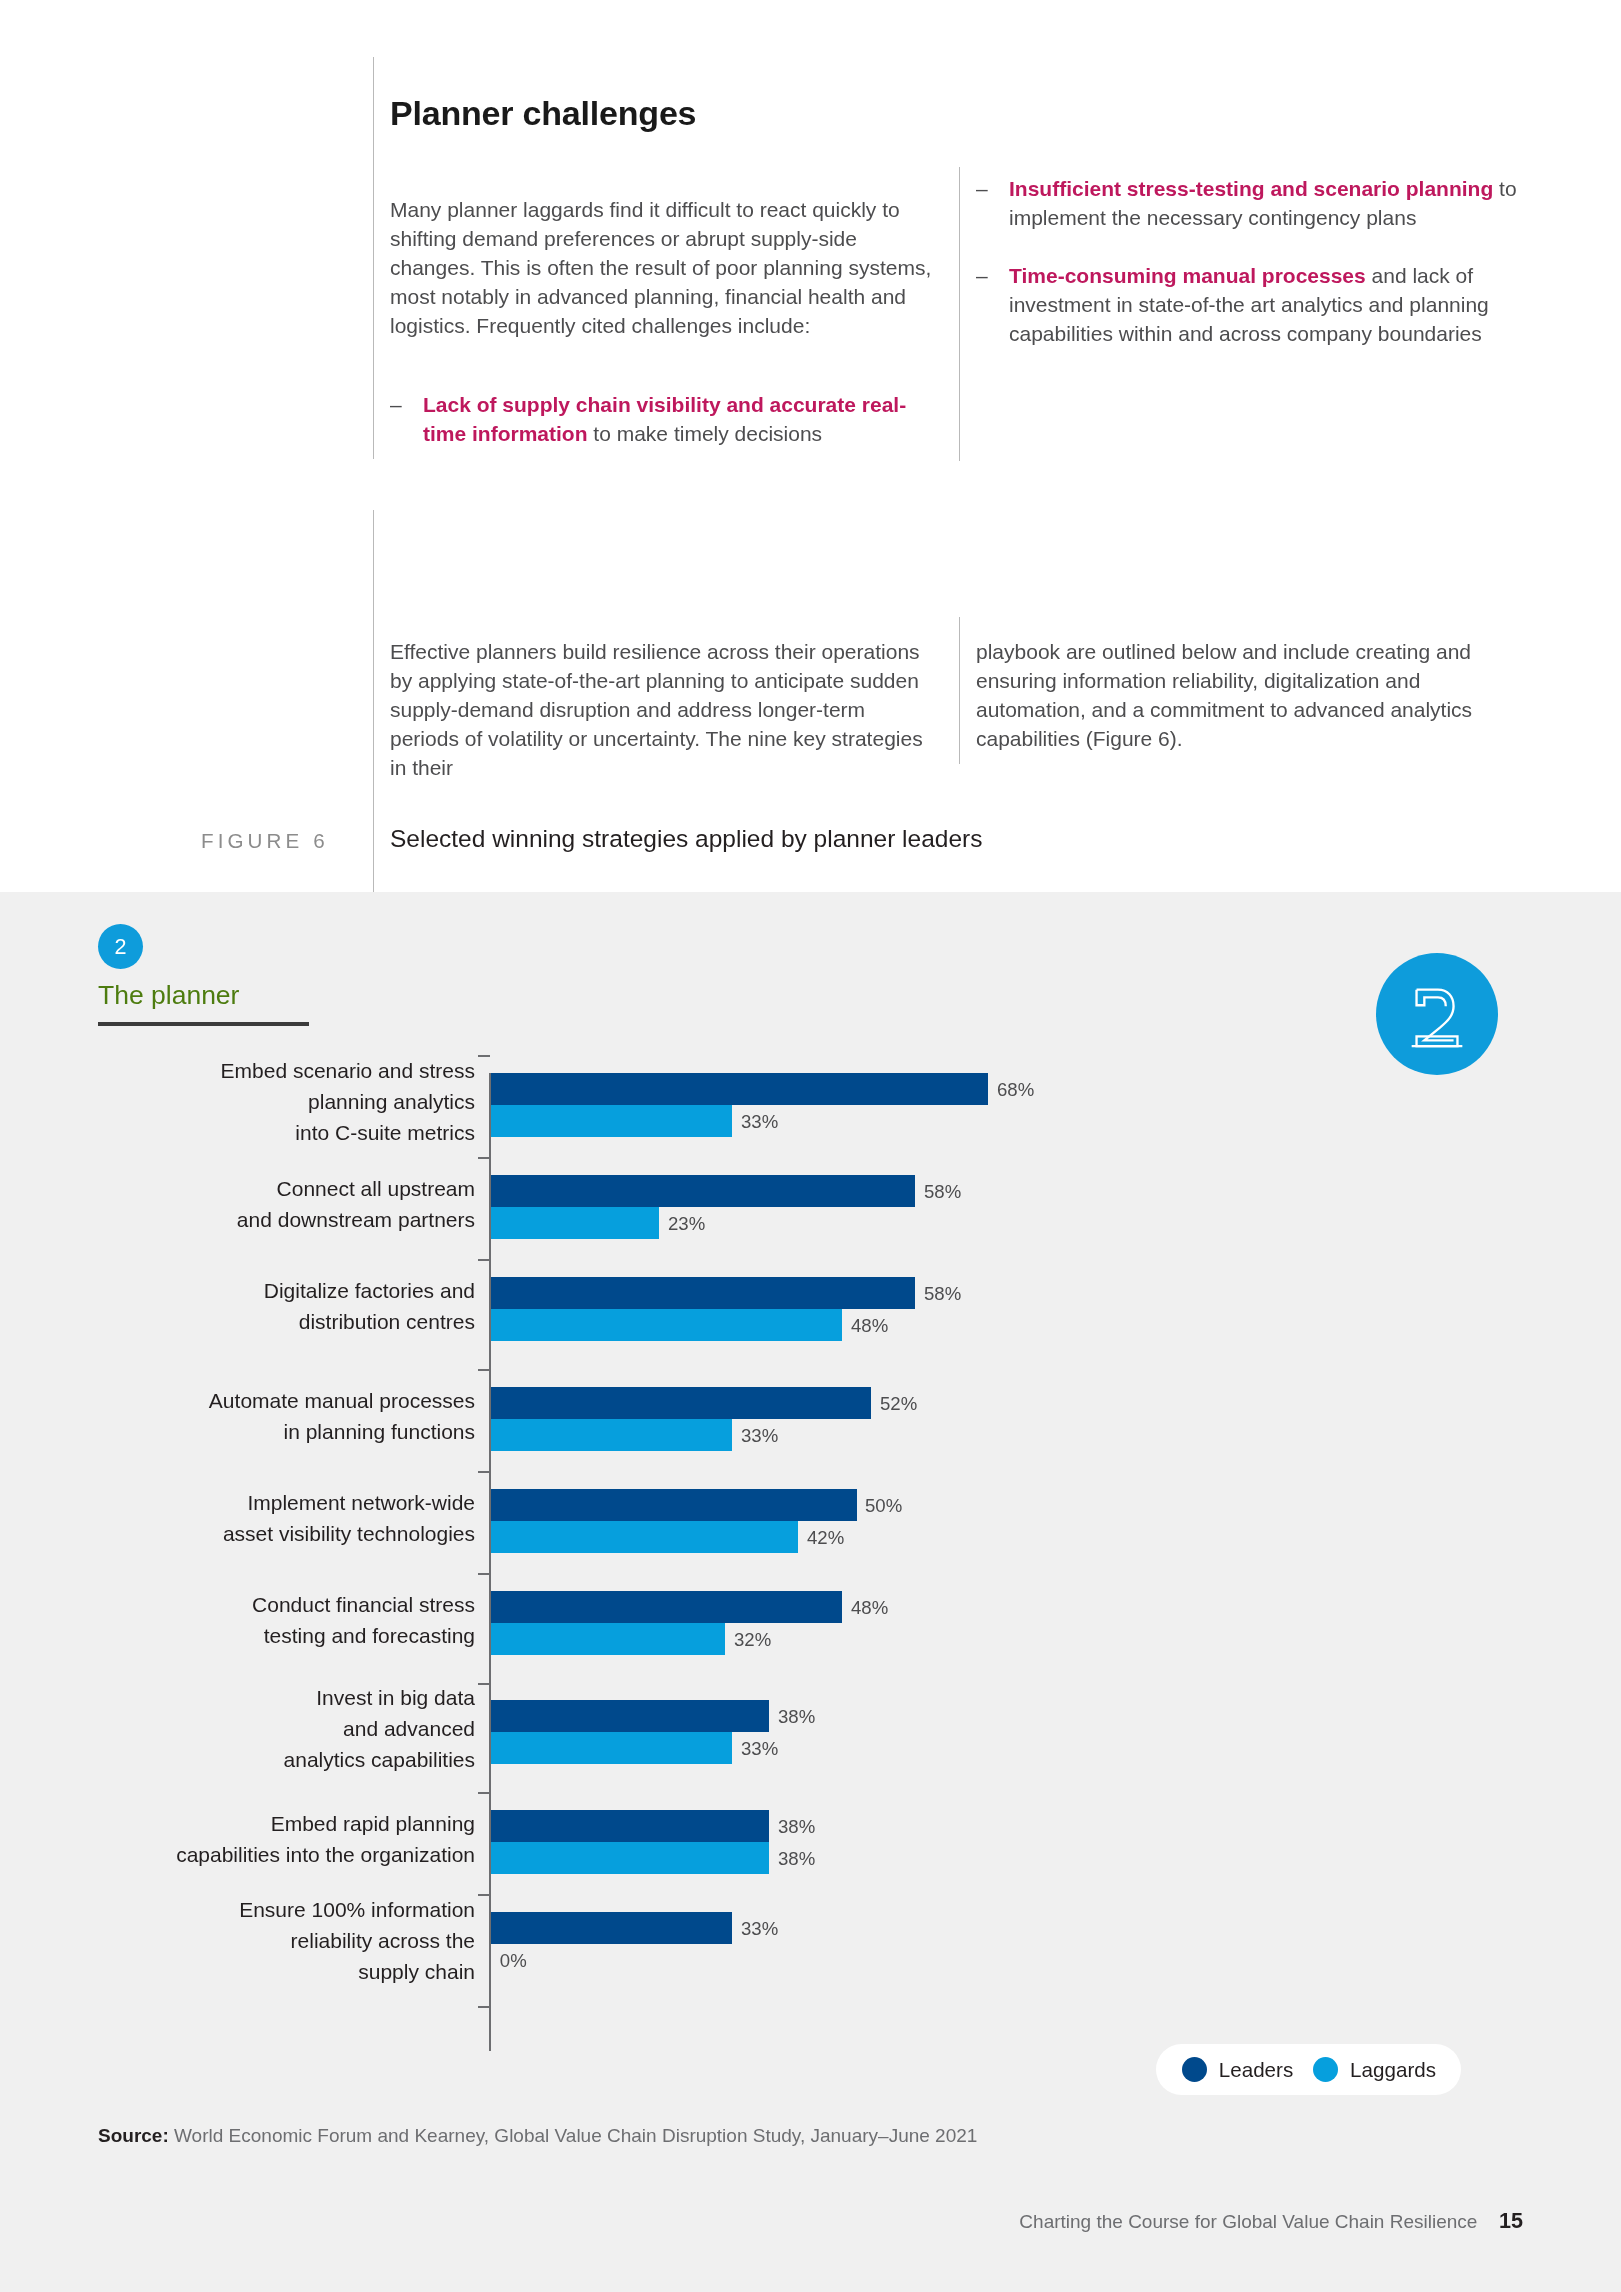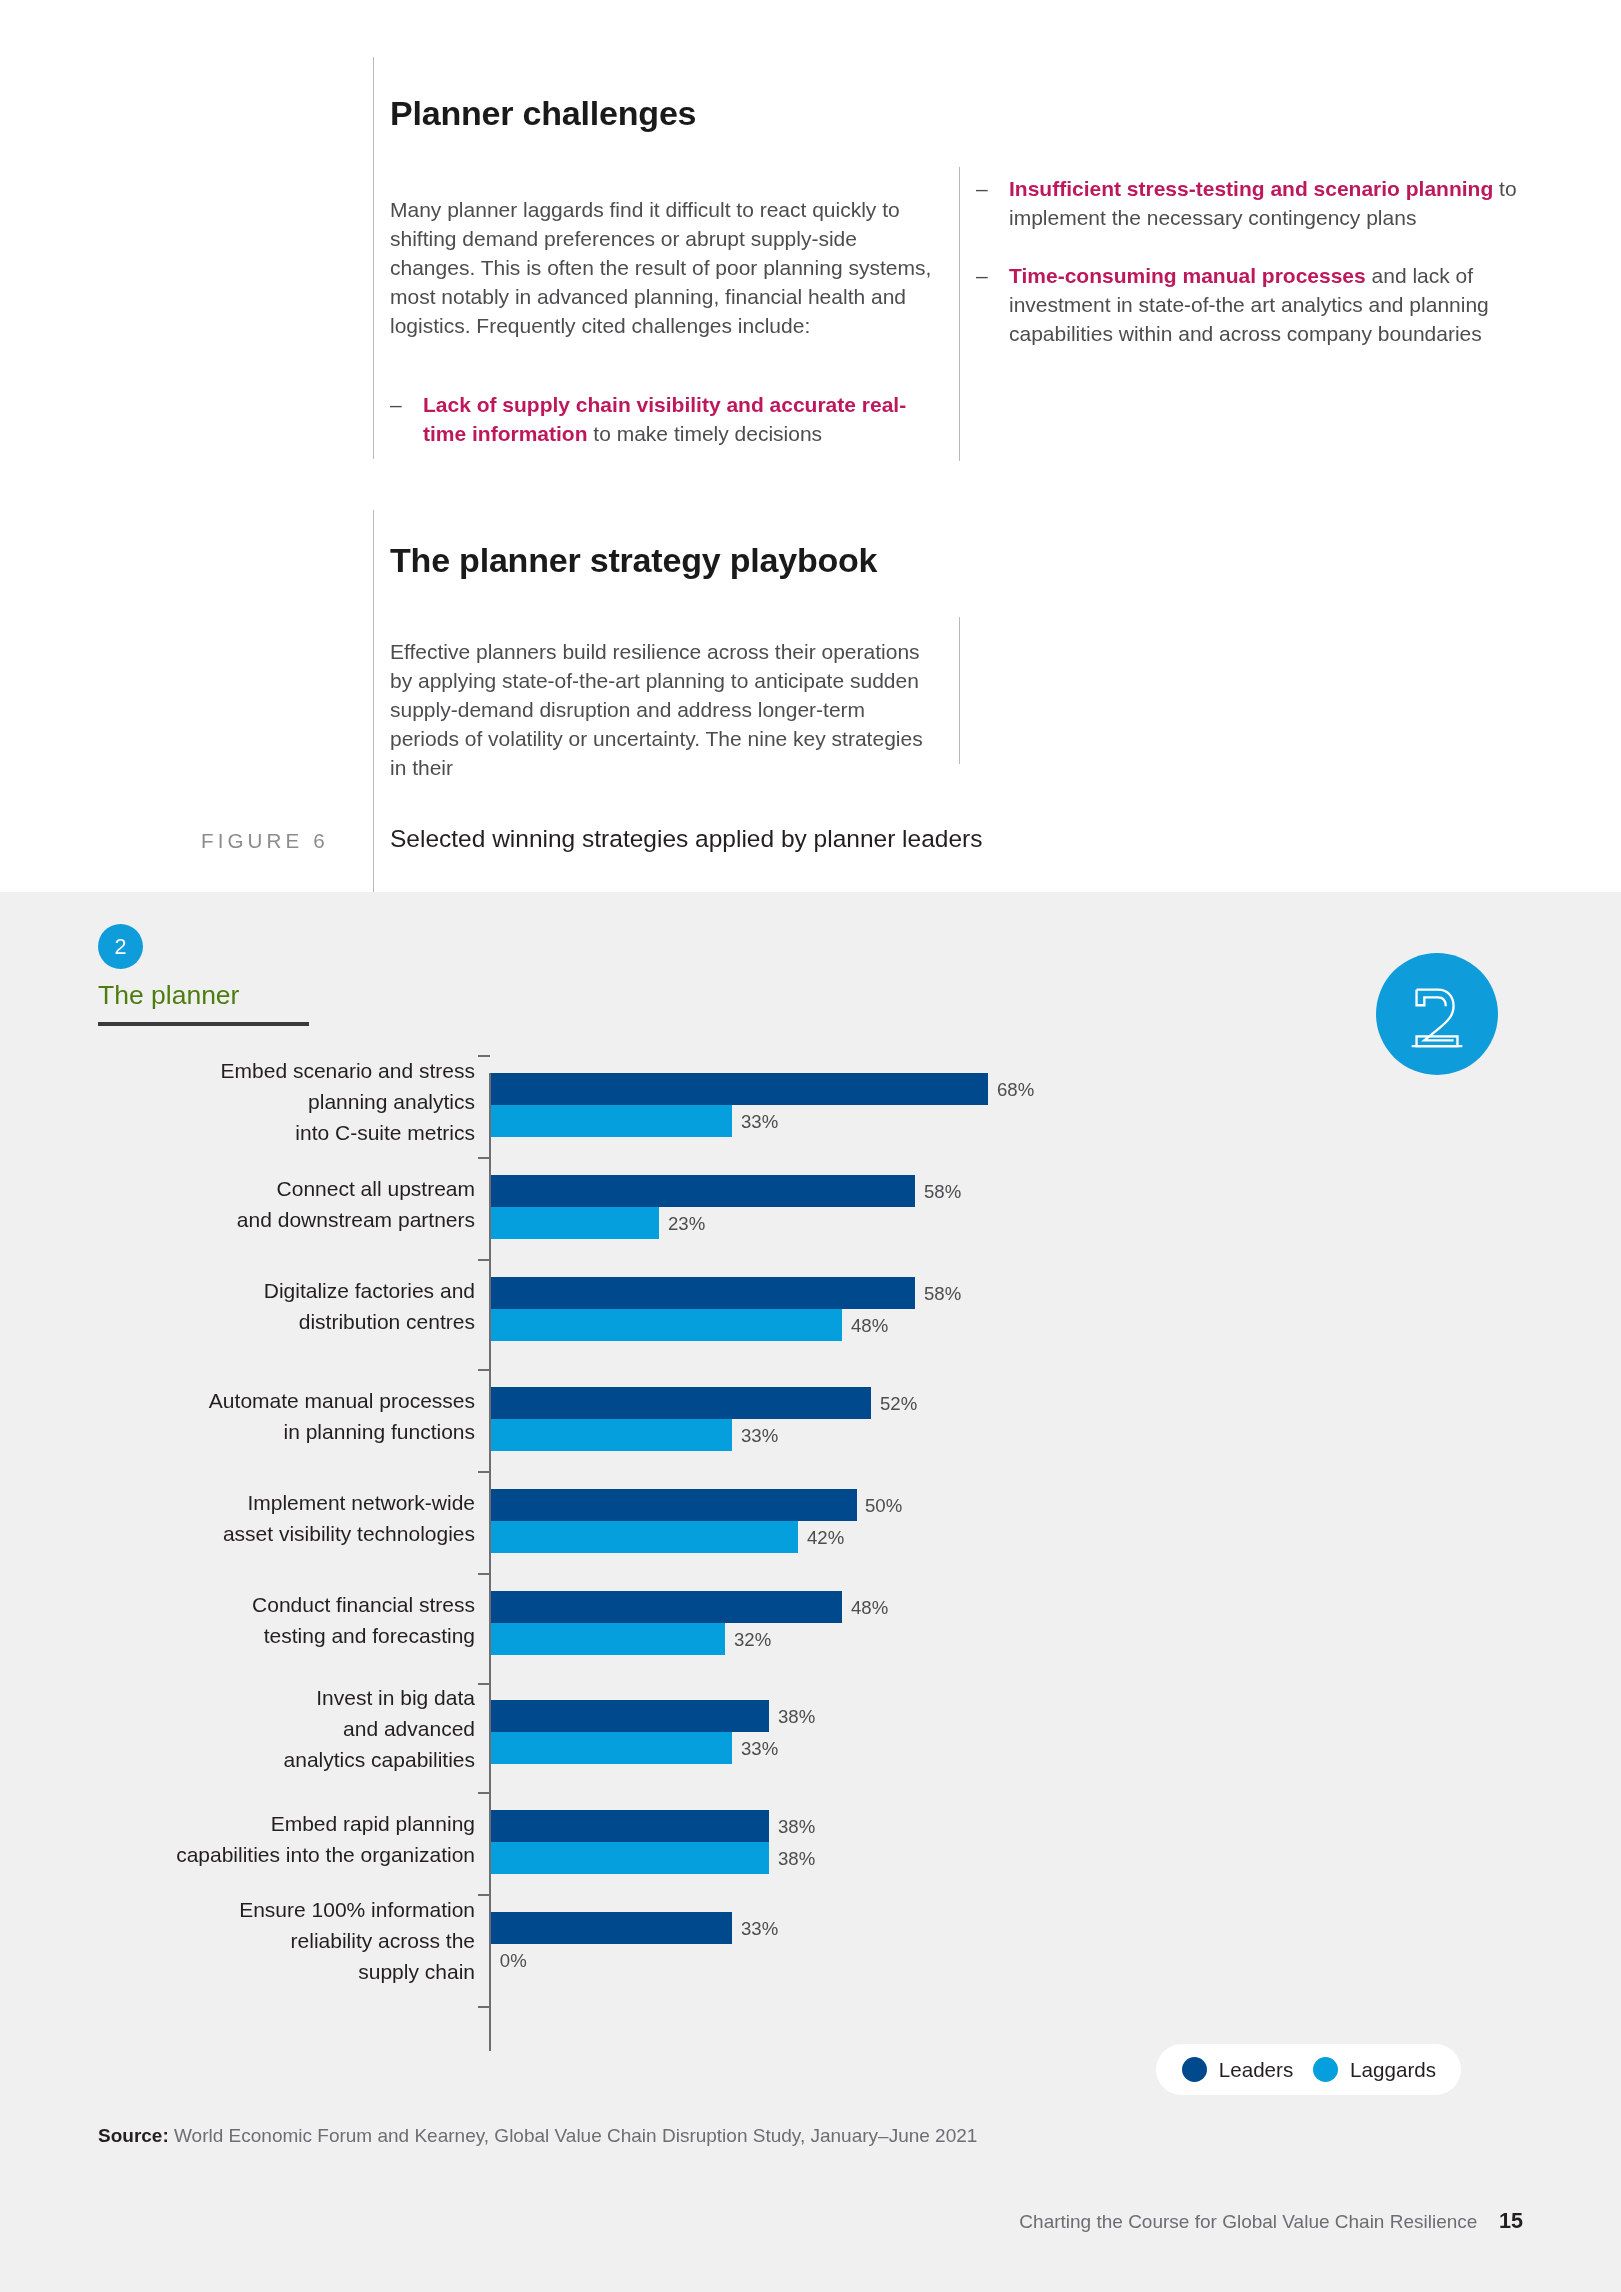--- a/index.html
+++ b/index.html
@@ -286,24 +286,24 @@
     <div class="bullet">
       <span class="dash">–</span>
       <span class="btext"><b>Insufficient stress-testing and scenario planning</b><span> to implement the necessary contingency plans</span></span>
     </div>
     <div class="bullet">
       <span class="dash">–</span>
       <span class="btext"><b>Time-consuming manual processes</b><span> and lack of investment in state-of-the art analytics and planning capabilities within and across company boundaries</span></span>
     </div>
   </div>
 
-  <h1 class="h1 h1-playbook">The planner strategy playbook</h1>
 
   <p class="body-col body-left-2">Effective planners build resilience across their operations by applying state-of-the-art planning to anticipate sudden supply-demand disruption and address longer-term periods of volatility or uncertainty. The nine key strategies in their</p>
 
+  <p class="body-col body-right-2">playbook are outlined below and include creating and ensuring information reliability, digitalization and automation, and a commitment to advanced analytics capabilities (Figure 6).</p>
 
   <div class="figure-row">
     <div class="figure-label">FIGURE 6</div>
     <div class="figure-sep"></div>
     <div class="figure-title">Selected winning strategies applied by planner leaders</div>
   </div>
 </div>
 
 <div class="chart-section"></div>
 

